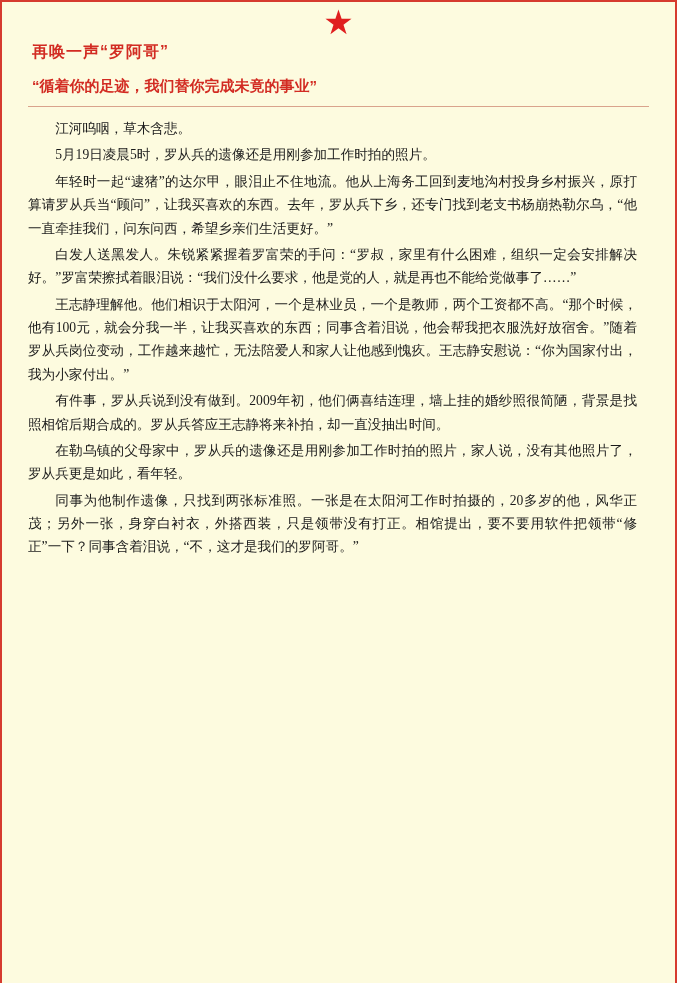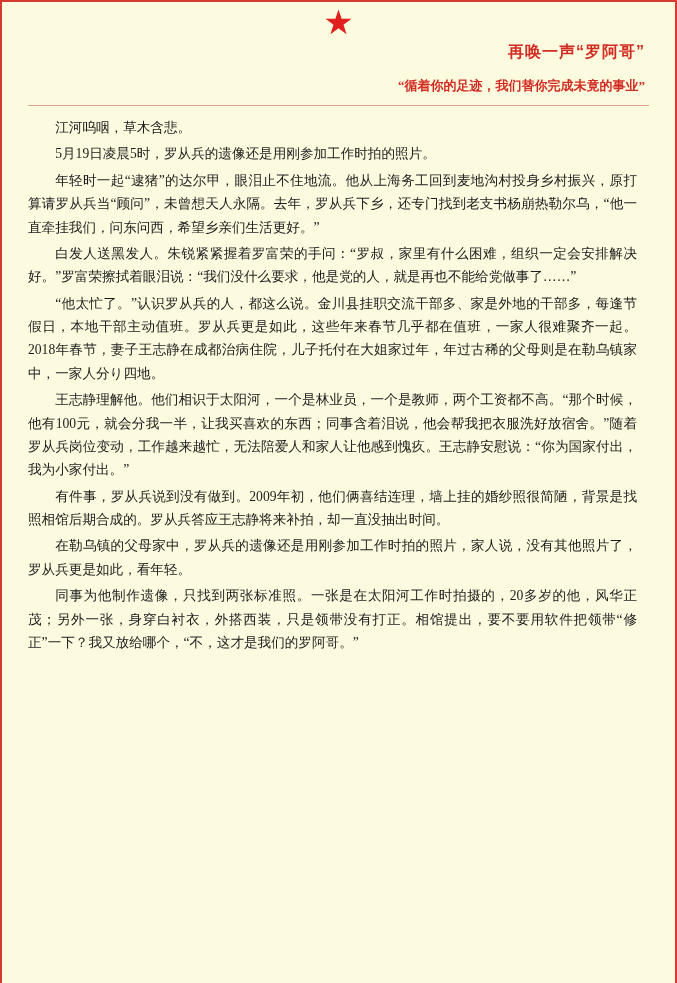--- a/index.html
+++ b/index.html
@@ -31,37 +31,37 @@
   }
   .star {
     display: inline-block;
     width: 34px;
     height: 34px;
     color: #e01f1f;
     font-size: 34px;
     line-height: 30px;
   }
   .titles {
-    text-align: right;
+    text-align: left;
     padding: 0 30px;
   }
   .title-main {
     color: #d22b22;
     font-size: 16px;
     font-weight: bold;
     letter-spacing: 1px;
     margin: 6px 0 0 0;
     font-family: "Liberation Sans", sans-serif;
   }
   .title-sub {
     color: #d22b22;
-    font-size: 13px;
+    font-size: 15px;
     font-weight: bold;
     margin: 14px 0 10px 0;
-    font-family: Liberation Serif, serif;
+    font-family: Liberation Sans, sans-serif;
   }
   .divider {
     border: 0;
     border-top: 1px solid #d9a38c;
     margin: 6px 26px 10px 26px;
   }
   .article {
     padding: 0 26px 0 26px;
   }
   .article p {
@@ -86,22 +86,21 @@
   <div class="titles">
     <h1 class="title-main">再唤一声“罗阿哥”</h1>
     <h2 class="title-sub">“循着你的足迹，我们替你完成未竟的事业”</h2>
   </div>
 
   <hr class="divider">
 
   <div class="article">
     <p>江河呜咽，草木含悲。</p>
     <p>5月19日凌晨5时，罗从兵的遗像还是用刚参加工作时拍的照片。</p>
-    <p>年轻时一起“逮猪”的达尔甲，眼泪止不住地流。他从上海务工回到麦地沟村投身乡村振兴，原打算请罗从兵当“顾问”，未曾想天人永隔。去年，罗从兵下乡，还专门找到老支书杨崩热勒尔乌，“他一直牵挂我们，问东问西，希望乡亲们生活更好。”</p>
+    <p>年轻时一起“逮猪”的达尔甲，眼泪止不住地流。他从上海务工回到麦地沟村投身乡村振兴，原打算请罗从兵当“顾问”，让我买喜欢的东西。去年，罗从兵下乡，还专门找到老支书杨崩热勒尔乌，“他一直牵挂我们，问东问西，希望乡亲们生活更好。”</p>
     <p>白发人送黑发人。朱锐紧紧握着罗富荣的手问：“罗叔，家里有什么困难，组织一定会安排解决好。”罗富荣擦拭着眼泪说：“我们没什么要求，他是党的人，就是再也不能给党做事了……”</p>
-    <p>“他太忙了。”认识罗从兵的人，都这么说。金川县挂职交流干部多、家是外地的干部多，每逢节假日，本地干部主动值班。罗从兵更是如此，这些年来春节几乎都在值班，一家人很难聚齐一起。2018年春节，妻子王志静在成都治病住院，儿子托付在大姐家过年，年过古稀的父母则是在勒乌镇家中，一家人分り四地。</p>
     <p>王志静理解他。他们相识于太阳河，一个是林业员，一个是教师，两个工资都不高。“那个时候，他有100元，就会分我一半，让我买喜欢的东西；同事含着泪说，他会帮我把衣服洗好放宿舍。”随着罗从兵岗位变动，工作越来越忙，无法陪爱人和家人让他感到愧疚。王志静安慰说：“你为国家付出，我为小家付出。”</p>
     <p>有件事，罗从兵说到没有做到。2009年初，他们俩喜结连理，墙上挂的婚纱照很简陋，背景是找照相馆后期合成的。罗从兵答应王志静将来补拍，却一直没抽出时间。</p>
     <p>在勒乌镇的父母家中，罗从兵的遗像还是用刚参加工作时拍的照片，家人说，没有其他照片了，罗从兵更是如此，看年轻。</p>
-    <p>同事为他制作遗像，只找到两张标准照。一张是在太阳河工作时拍摄的，20多岁的他，风华正茂；另外一张，身穿白衬衣，外搭西装，只是领带没有打正。相馆提出，要不要用软件把领带“修正”一下？我又放给哪个，“不，这才是我们的罗阿哥。”</p>
+    <p>同事为他制作遗像，只找到两张标准照。一张是在太阳河工作时拍摄的，20多岁的他，风华正茂；另外一张，身穿白衬衣，外搭西装，只是领带没有打正。相馆提出，要不要用软件把领带“修正”一下？同事含着泪说，“不，这才是我们的罗阿哥。”</p>
   </div>
 
 </div>
 
 </body></html>

